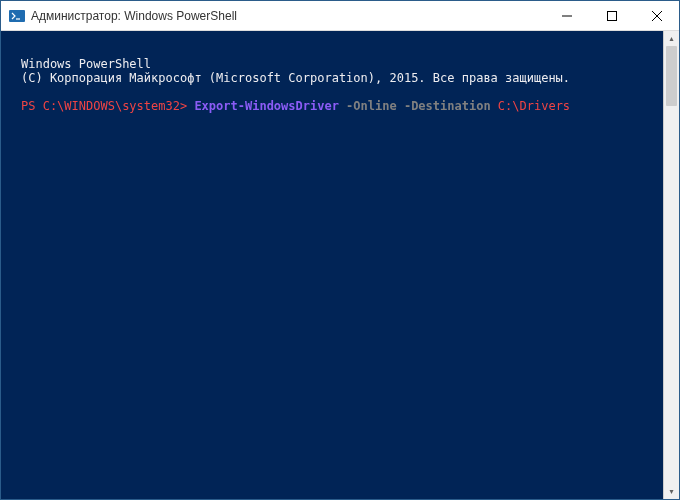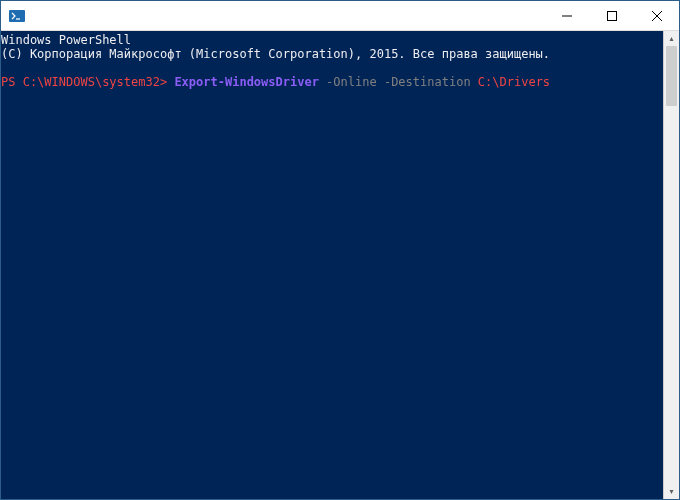--- a/index.html
+++ b/index.html
@@ -64,23 +64,24 @@
       background: #012456;
       position: relative;
     }
     .console {
       flex: 1;
       background: #012456;
       color: #eeedf0;
       font-family: Consolas, 'Lucida Console', monospace;
       font-size: 12px;
       line-height: 14px;
-      padding: 2px 0;
+      padding: 2px 20px;
       white-space: pre;
       overflow: hidden;
+      margin-top: 24px;
     }
     .scrollbar {
       width: 16px;
       background: #f0f0f0;
       position: relative;
       border-left: 1px solid #ccc;
     }
     .scrollbar-thumb {
       position: absolute;
       top: 15px;
@@ -97,38 +98,39 @@
       height: 15px;
       display: flex;
       align-items: center;
       justify-content: center;
       font-size: 8px;
       color: #606060;
     }
     .scrollbar-arrow.up { top: 0; }
     .scrollbar-arrow.down { bottom: 0; }
     .cmd-yellow { color: #8b5cf6; font-weight: bold; }
-    .cmd-gray { color: #808080; }
+    .cmd-gray { color: #808080; font-weight: bold; }
     .cmd-white { color: #ef4444; }
     .prompt-line { display: block; }
     .empty-line { display: block; height: 14px; }
   </style>
 </head>
 <body>
 
 <div class="window">
   <div class="titlebar">
     <div class="titlebar-left">
       <span class="app-icon">
         <svg viewBox="0 0 16 16">
           <rect x="0" y="2" width="16" height="12" fill="#1f6cb0" rx="1"></rect>
           <path d="M3 5 L6 8 L3 11" stroke="#fff" stroke-width="1.2" fill="none"></path>
           <line x1="7" y1="11" x2="11" y2="11" stroke="#fff" stroke-width="1.2"></line>
         </svg>
       </span>
+      <span class="title-text">Администратор: Windows PowerShell</span>
     </div>
     <div class="window-controls">
       <button class="win-btn">
         <svg viewBox="0 0 10 10">
             <line x1="0" y1="5" x2="10" y2="5" stroke="#000" stroke-width="1"></line>
           </svg>
       </button>
       <button class="win-btn">
         <svg viewBox="0 0 10 10">
             <rect x="0.5" y="0.5" width="9" height="9" stroke="#000" stroke-width="1" fill="none"></rect>

